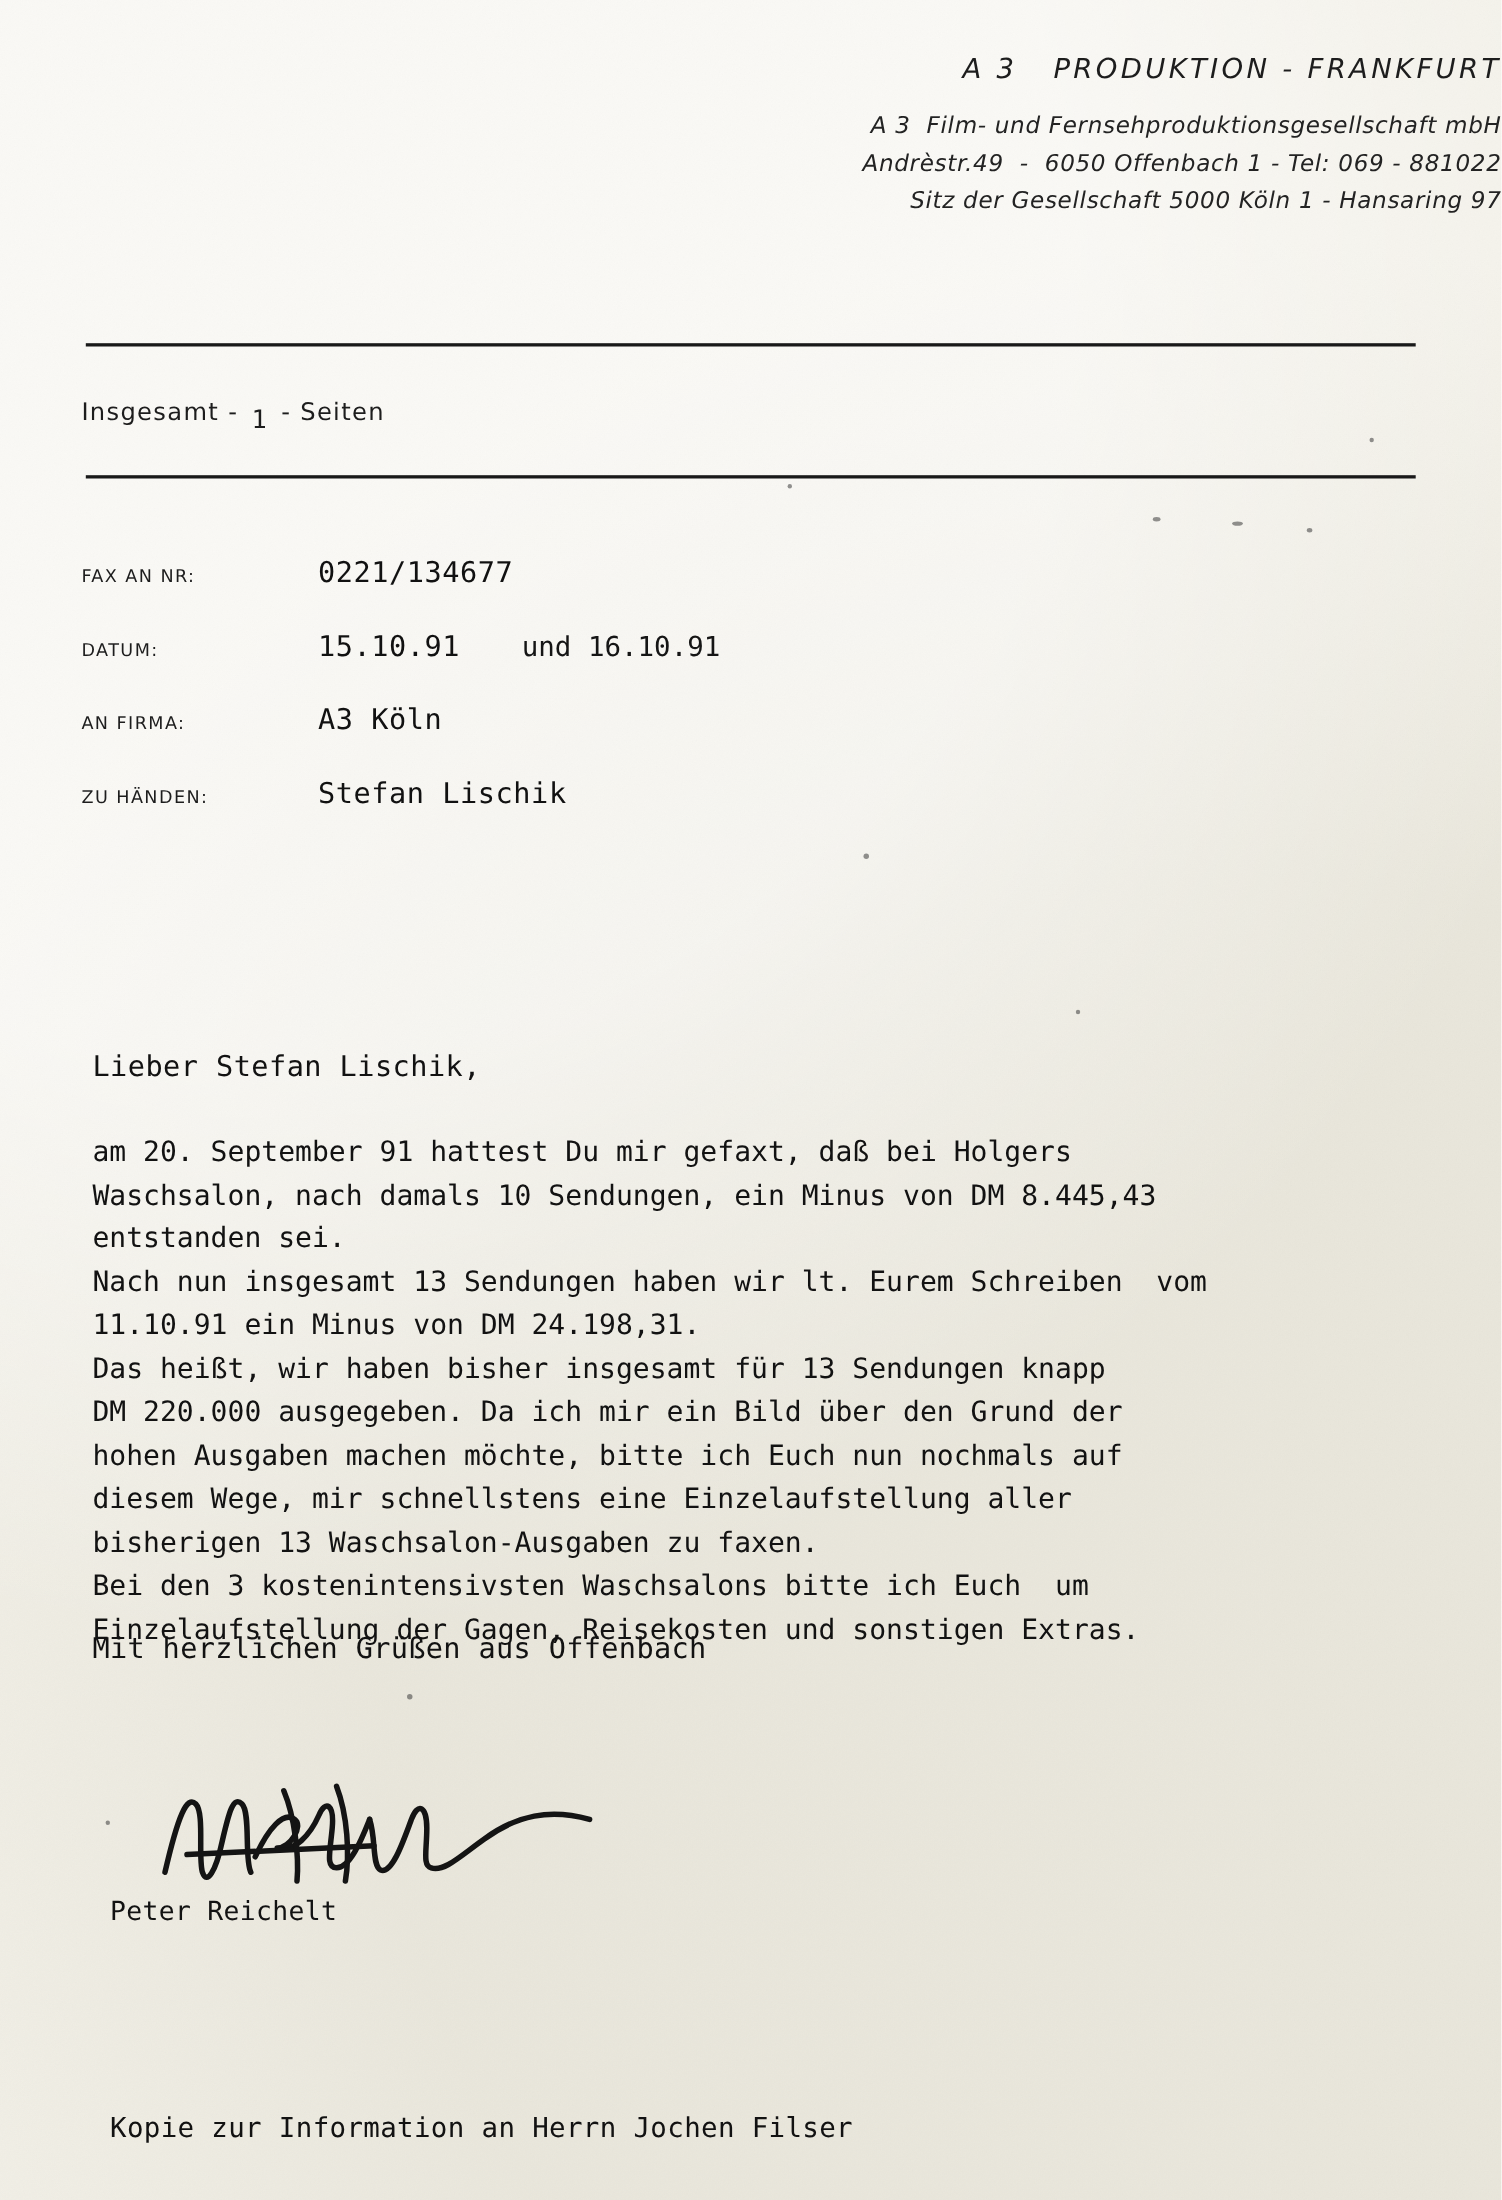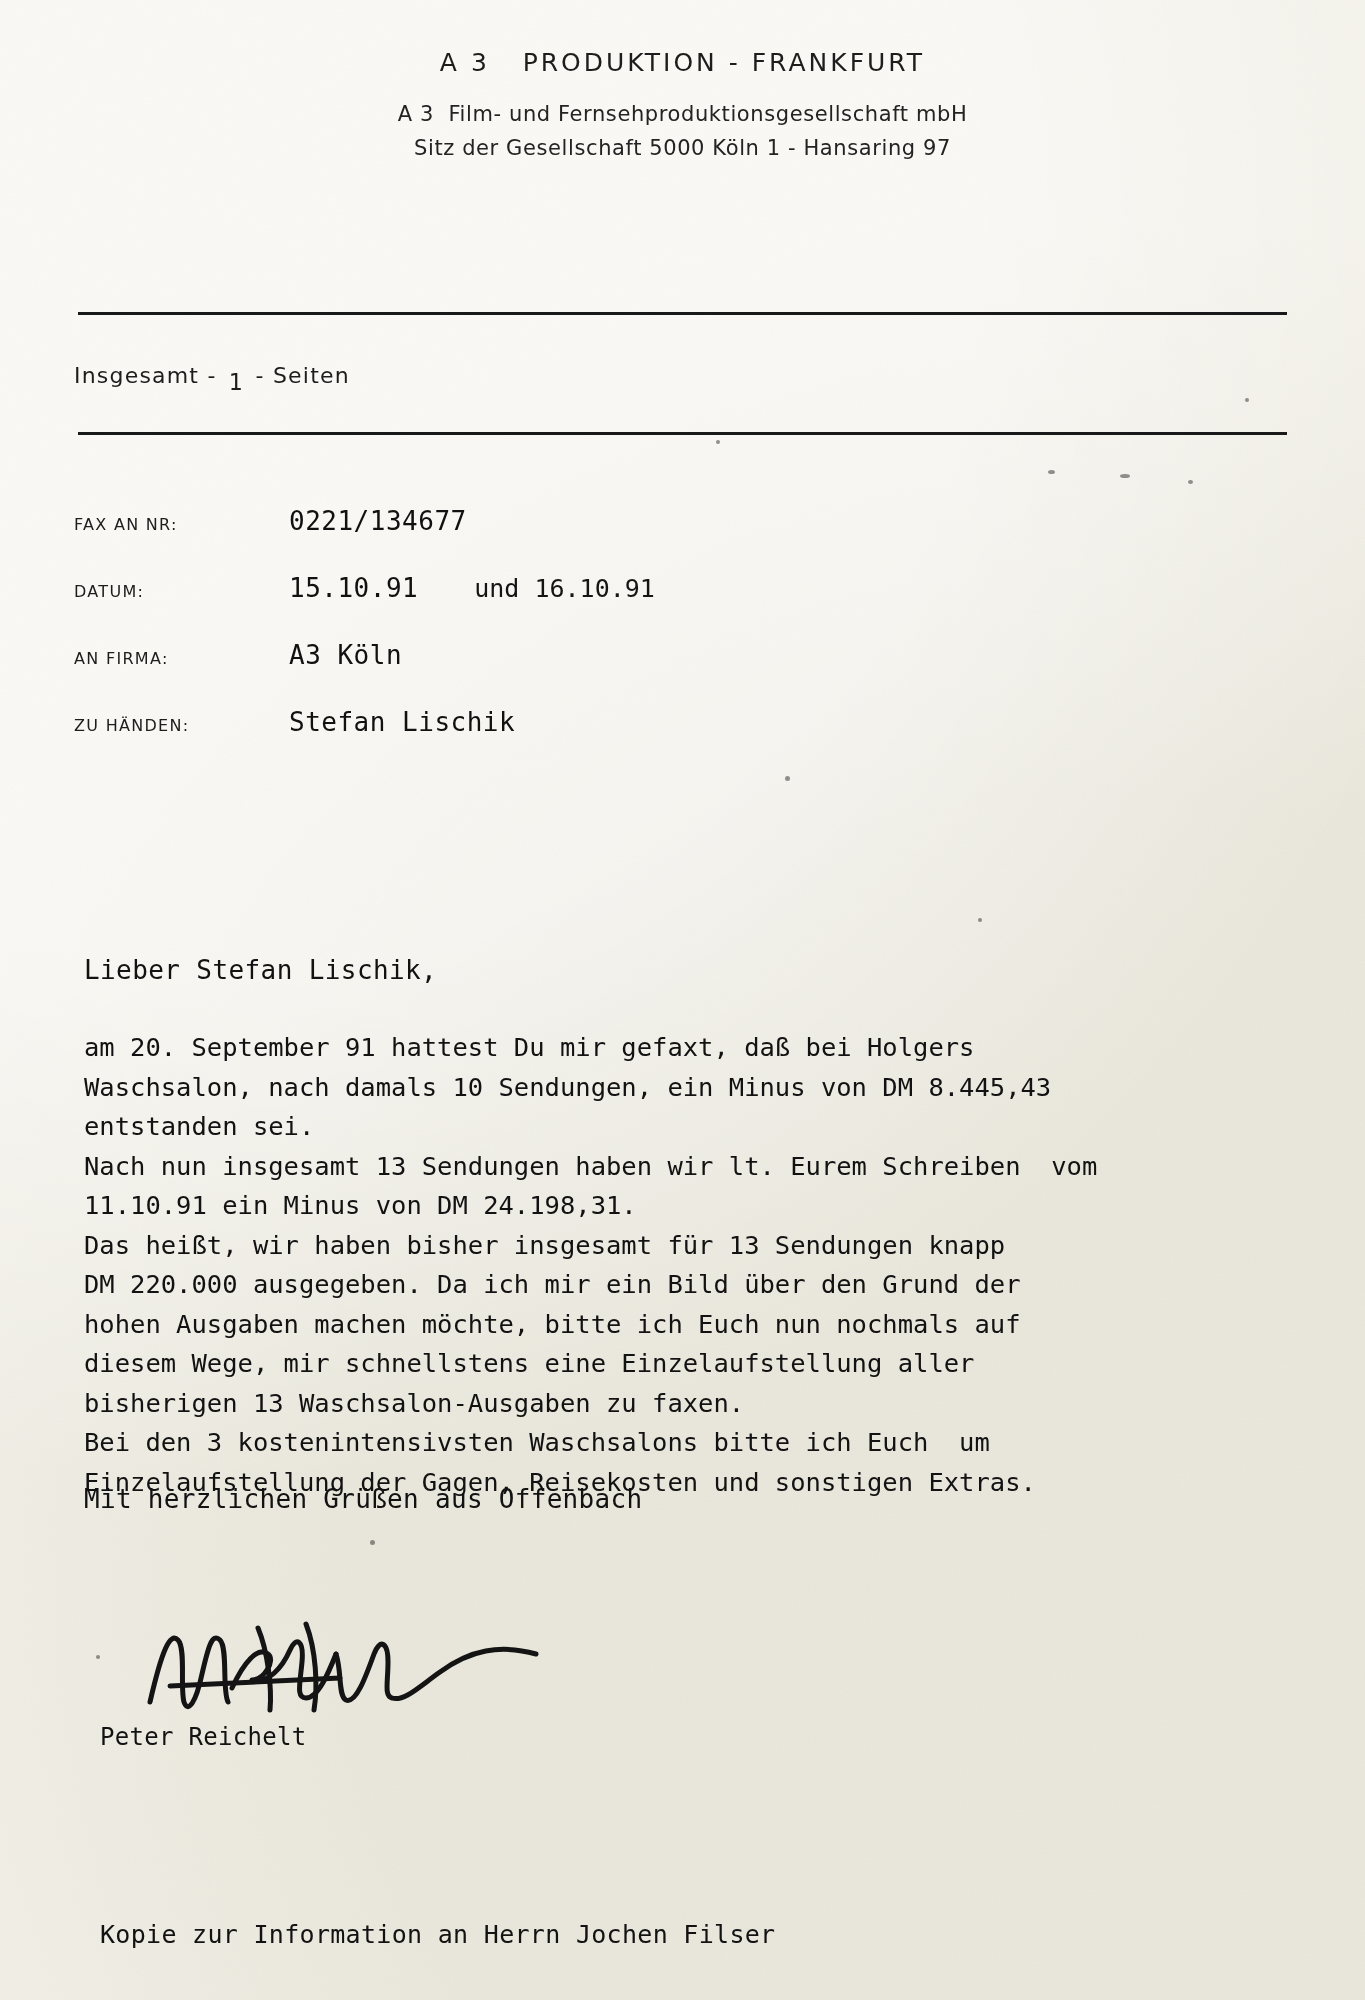--- a/index.html
+++ b/index.html
@@ -29,21 +29,22 @@
     opacity: 0.35;
     pointer-events: none;
   }
 
   
   .letterhead {
     position: absolute;
     left: 0;
     right: 0;
     top: 48px;
-    text-align: center;
+    text-align: right;
+    font-style: italic;
   }
   .lh-title {
     font-family: "DejaVu Sans", sans-serif;
     font-size: 25px;
     letter-spacing: 3px;
     font-weight: 500;
     color: #1d1d1d;
     white-space: pre;
   }
   .lh-lines {
@@ -197,20 +198,21 @@
           <feFuncA type="linear" slope="0.10"></feFuncA>
         </feComponentTransfer>
     </filter>
     <rect width="1365" height="2000" filter="url(#grain)"></rect>
   </svg>
 
   <div class="letterhead">
     <div class="lh-title">A 3   PRODUKTION - FRANKFURT</div>
     <div class="lh-lines">
       <div>A 3  Film- und Fernsehproduktionsgesellschaft mbH</div>
+      <div>Andrèstr.49  -  6050 Offenbach 1 - Tel: 069 - 881022</div>
       <div>Sitz der Gesellschaft 5000 Köln 1 - Hansaring 97</div>
     </div>
   </div>
 
   <div class="rule top"></div>
   <div class="rule bottom"></div>
 
   <div class="pages-row">
     <span>Insgesamt  -</span>
     <span class="pages-num">1</span>

